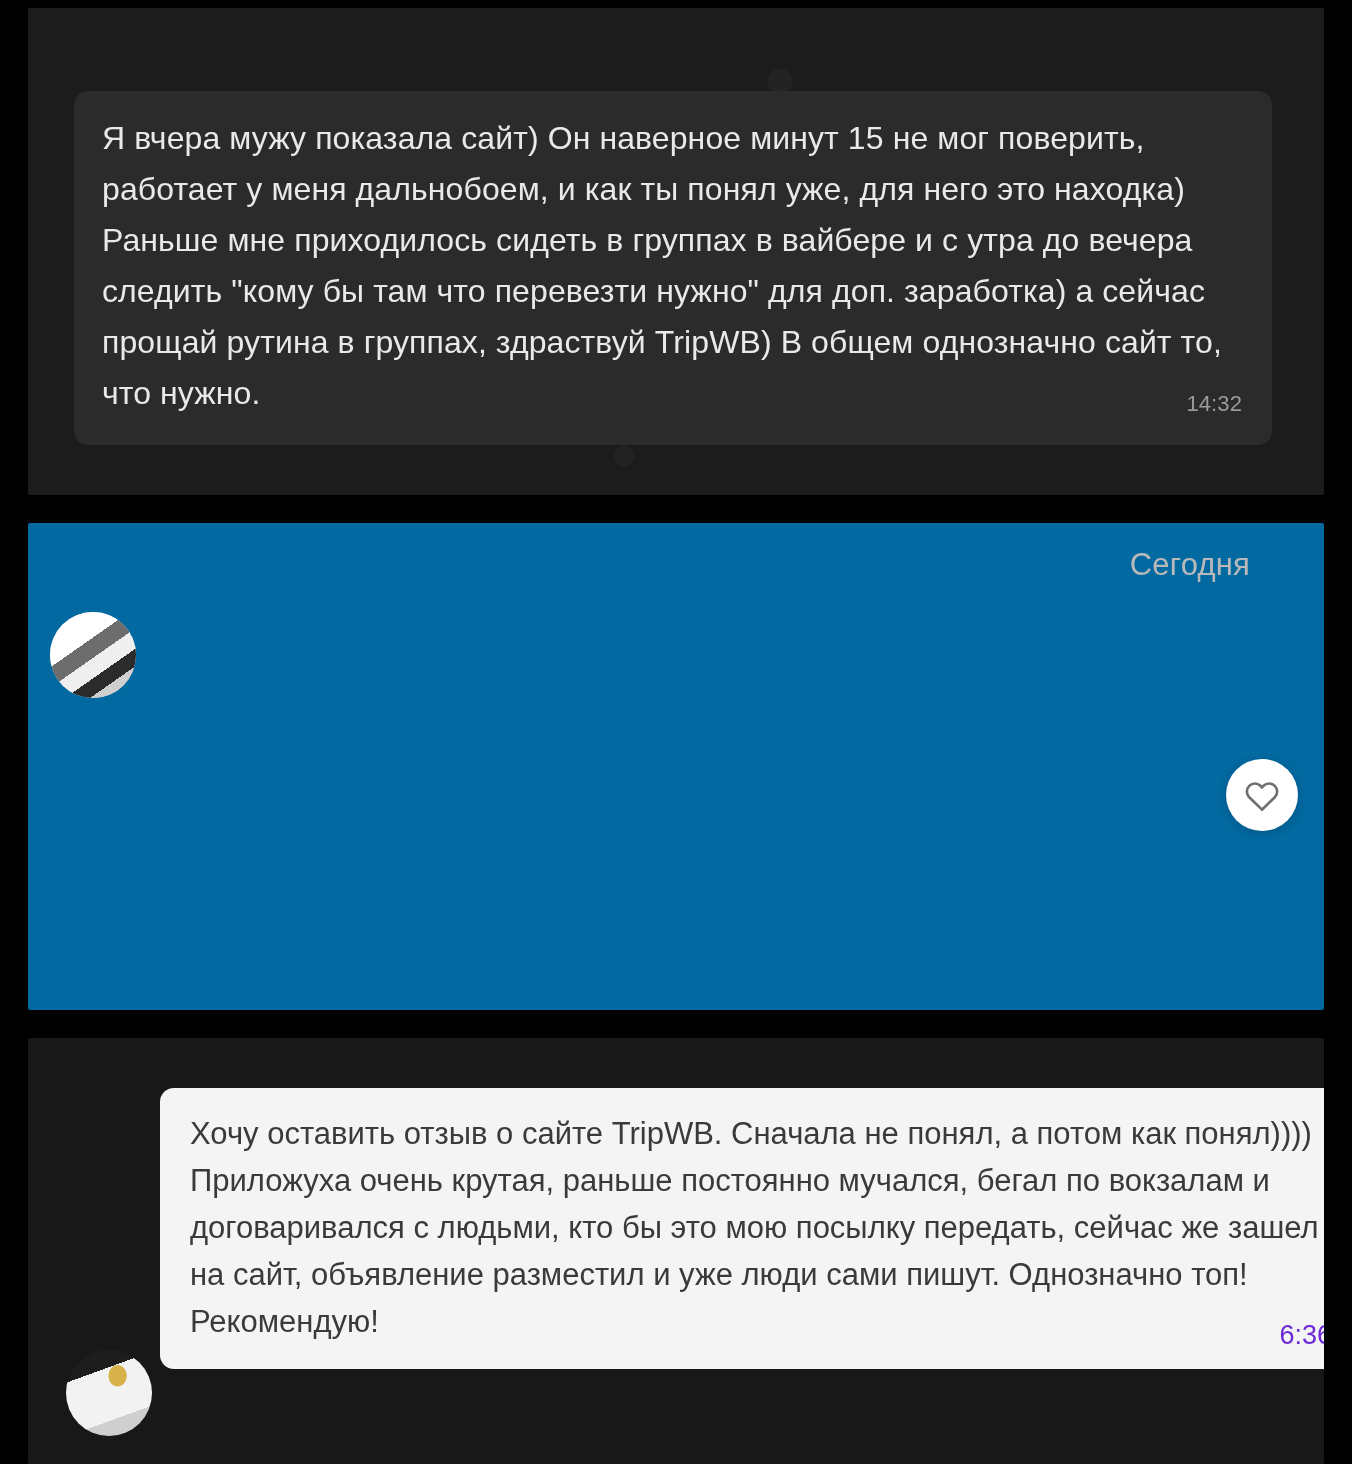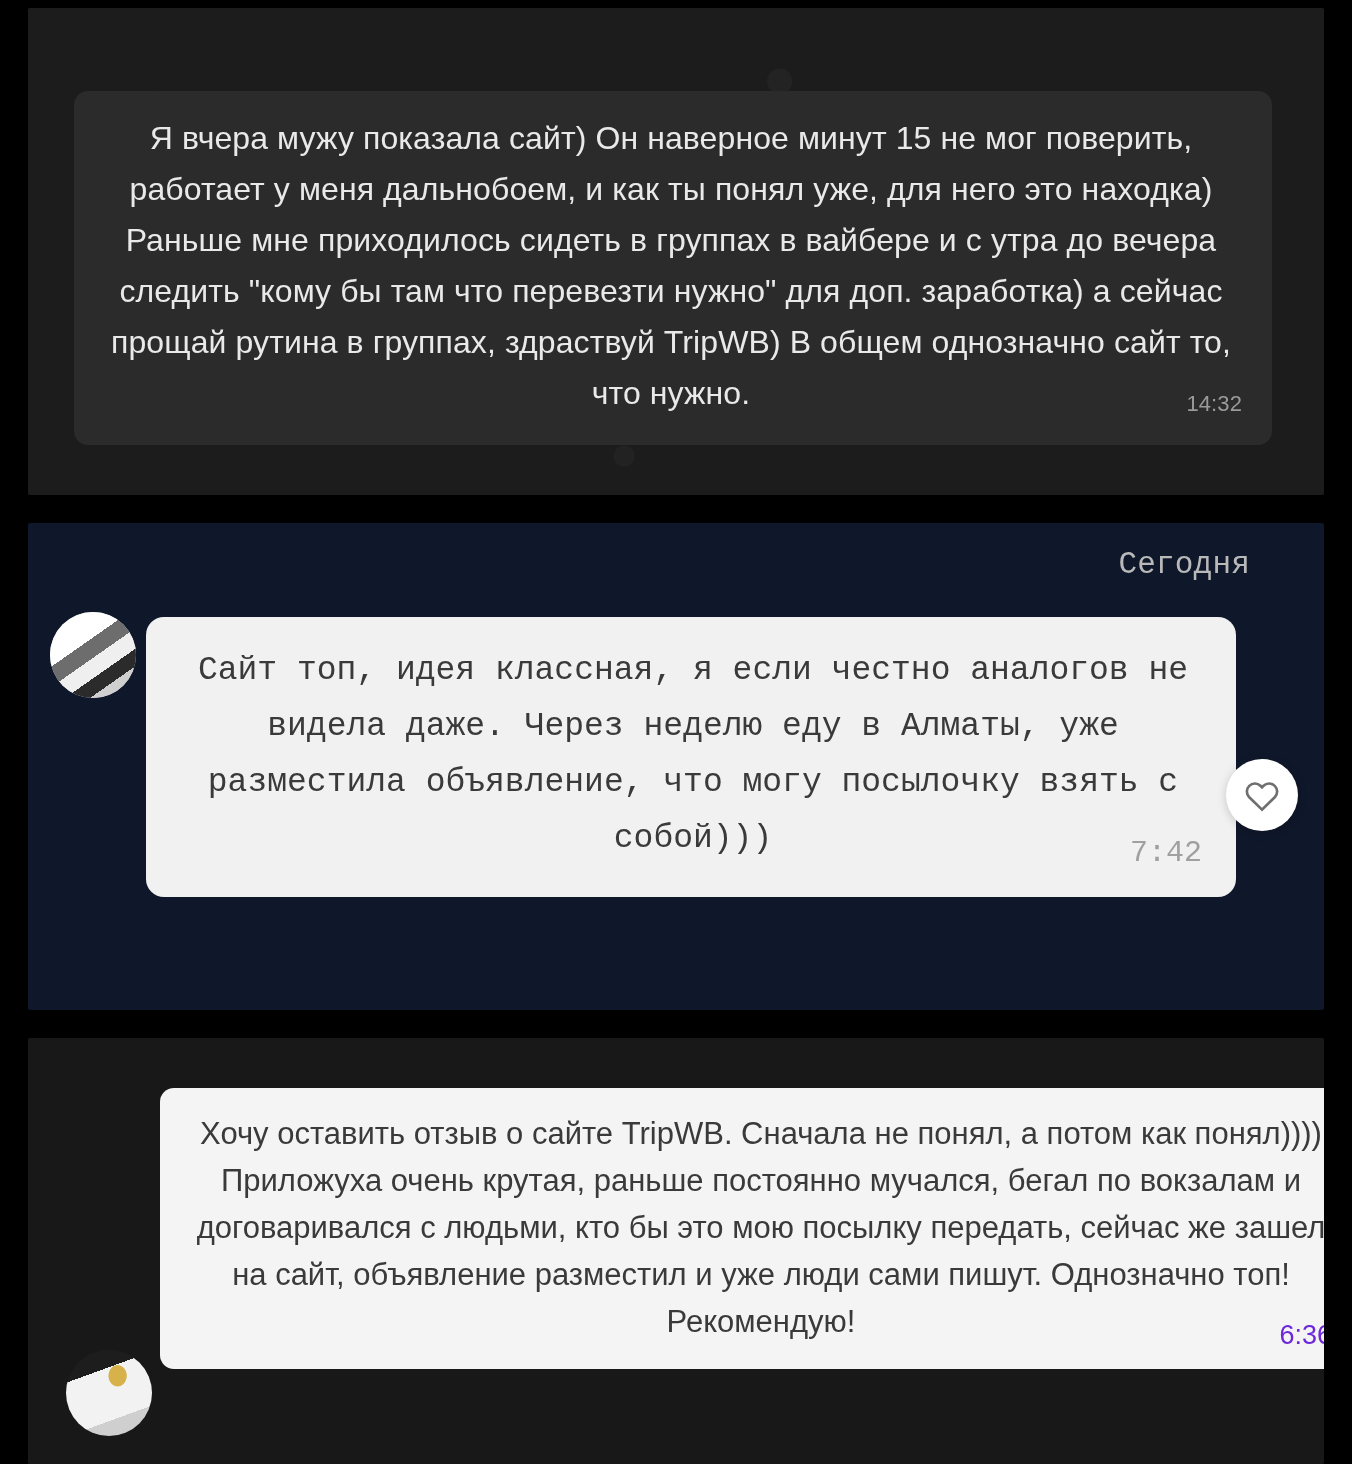--- a/index.html
+++ b/index.html
@@ -12,21 +12,20 @@
     height: 1464px;
     font-family: "Liberation Sans", sans-serif;
     overflow: hidden;
   }
 
   .screen {
     position: relative;
     width: 1352px;
     height: 1464px;
     background: #000000;
-    text-align: center;
   }
 
   
   .shot {
     position: absolute;
     left: 28px;
     width: 1296px;
     overflow: hidden;
   }
 
@@ -69,23 +68,22 @@
     right: 30px;
     bottom: 16px;
     font-size: 22px;
     color: #9a9a9a;
   }
 
   
   .shot-light {
     top: 523px;
     height: 487px;
-    background: #0f172a;
+    background: #0369a1;
     border-radius: 2px;
-    font-family: Liberation Mono, monospace;
   }
 
   .date-sep {
     position: absolute;
     right: 74px;
     top: 24px;
     font-size: 31px;
     color: #b9b9b9;
     letter-spacing: 0.2px;
   }
@@ -215,24 +213,20 @@
     </div>
   </div>
 
   <div class="shot shot-light">
     <div class="date-sep">Сегодня</div>
 
     <div class="avatar avatar-1">
       <div class="a-shape"></div>
     </div>
 
-    <div class="bubble-light">
-      <span class="msg-text">Сайт топ, идея классная, я если честно аналогов не видела даже. Через неделю еду в Алматы, уже разместила объявление, что могу посылочку взять с собой)))</span>
-      <span class="time">7:42</span>
-    </div>
 
     <div class="heart-btn">
       <svg width="38" height="34" viewBox="0 0 24 22" aria-hidden="true">
         <path d="M12 20.5 3.6 12.3a5.2 5.2 0 0 1 7.4-7.3l1 1 1-1a5.2 5.2 0 0 1 7.4 7.3z" fill="none" stroke="#6f6f6f" stroke-width="1.7"></path>
       </svg>
     </div>
   </div>
 
   <div class="shot shot-mixed">
     <div class="bubble-light-2">

